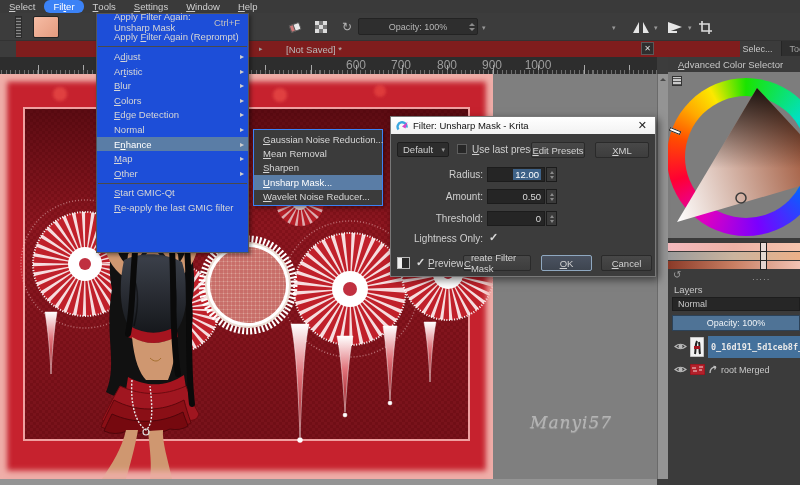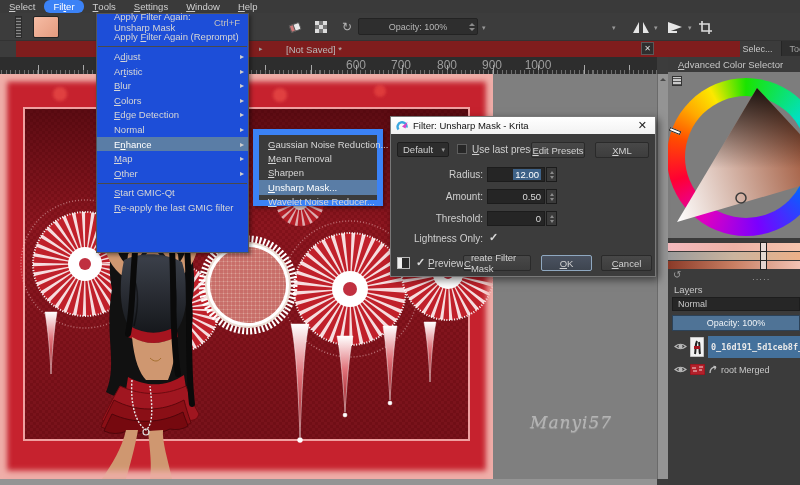--- a/index.html
+++ b/index.html
@@ -74,21 +74,21 @@
 
   
   #filter-menu { left:96px; top:13px; width:153px; height:240px; background:#1d4ed8; border:1px solid #555; box-shadow:2px 2px 4px rgba(0,0,0,.4); z-index:50; padding-top:1px; }
   .fm-item { height:14.6px; display:flex; align-items:center; padding:0 8px 0 17px; color:#d6d6d6; font-size:9.5px; position:relative; }
   .fm-item .sc { margin-left:auto; color:#c0c0c0; }
   .fm-item .sub { position:absolute; right:4px; color:#cfcfcf; font-size:8px; }
   .fm-item.hl { background:#5a7da6; color:#fff; }
   .fm-sep { height:1px; background:#2a2a2a; border-bottom:1px solid #4a4a4a; margin:2px 1px; }
 
   
-  #enhance-menu { left:253px; top:129px; width:130px; height:77px; background:#3b3b3b; border:6px solid #3b82f6; box-shadow:2px 2px 4px rgba(0,0,0,.4); z-index:51; padding-top:2px; }
+  #enhance-menu { left:253px; top:129px; width:130px; height:77px; background:#3b3b3b; border:1px solid #3b82f6; box-shadow:2px 2px 4px rgba(0,0,0,.4); z-index:51; padding-top:2px; }
   .sm-item { height:14.4px; display:flex; align-items:center; padding:0 6px 0 9px; color:#d6d6d6; font-size:9.5px; white-space:nowrap; }
   .sm-item.hl { background:#5a7da6; color:#fff; }
 
   
   #dialog { left:390px; top:72px; width:266px; height:161px; background:#3c3c3c; border:1px solid #787878; box-shadow:3px 3px 8px rgba(0,0,0,.5); z-index:30;margin-top:44px; }
   #dlg-titlebar { position:absolute; left:0; top:0; width:100%; height:17px; background:linear-gradient(#ffffff,#f2f2f2); display:flex; align-items:center; padding:0 5px; color:#111; font-size:9.5px; }
   #dlg-title { margin-left:5px; }
   #dlg-close { margin-left:auto; color:#222; font-size:11px; line-height:11px; padding:0 3px; }
   .dlg-row { position:absolute; left:0; width:100%; height:16px; }
   .dlg-label { position:absolute; left:0; width:92px; text-align:right; top:2px; color:#cfcfcf; font-size:10px; }

